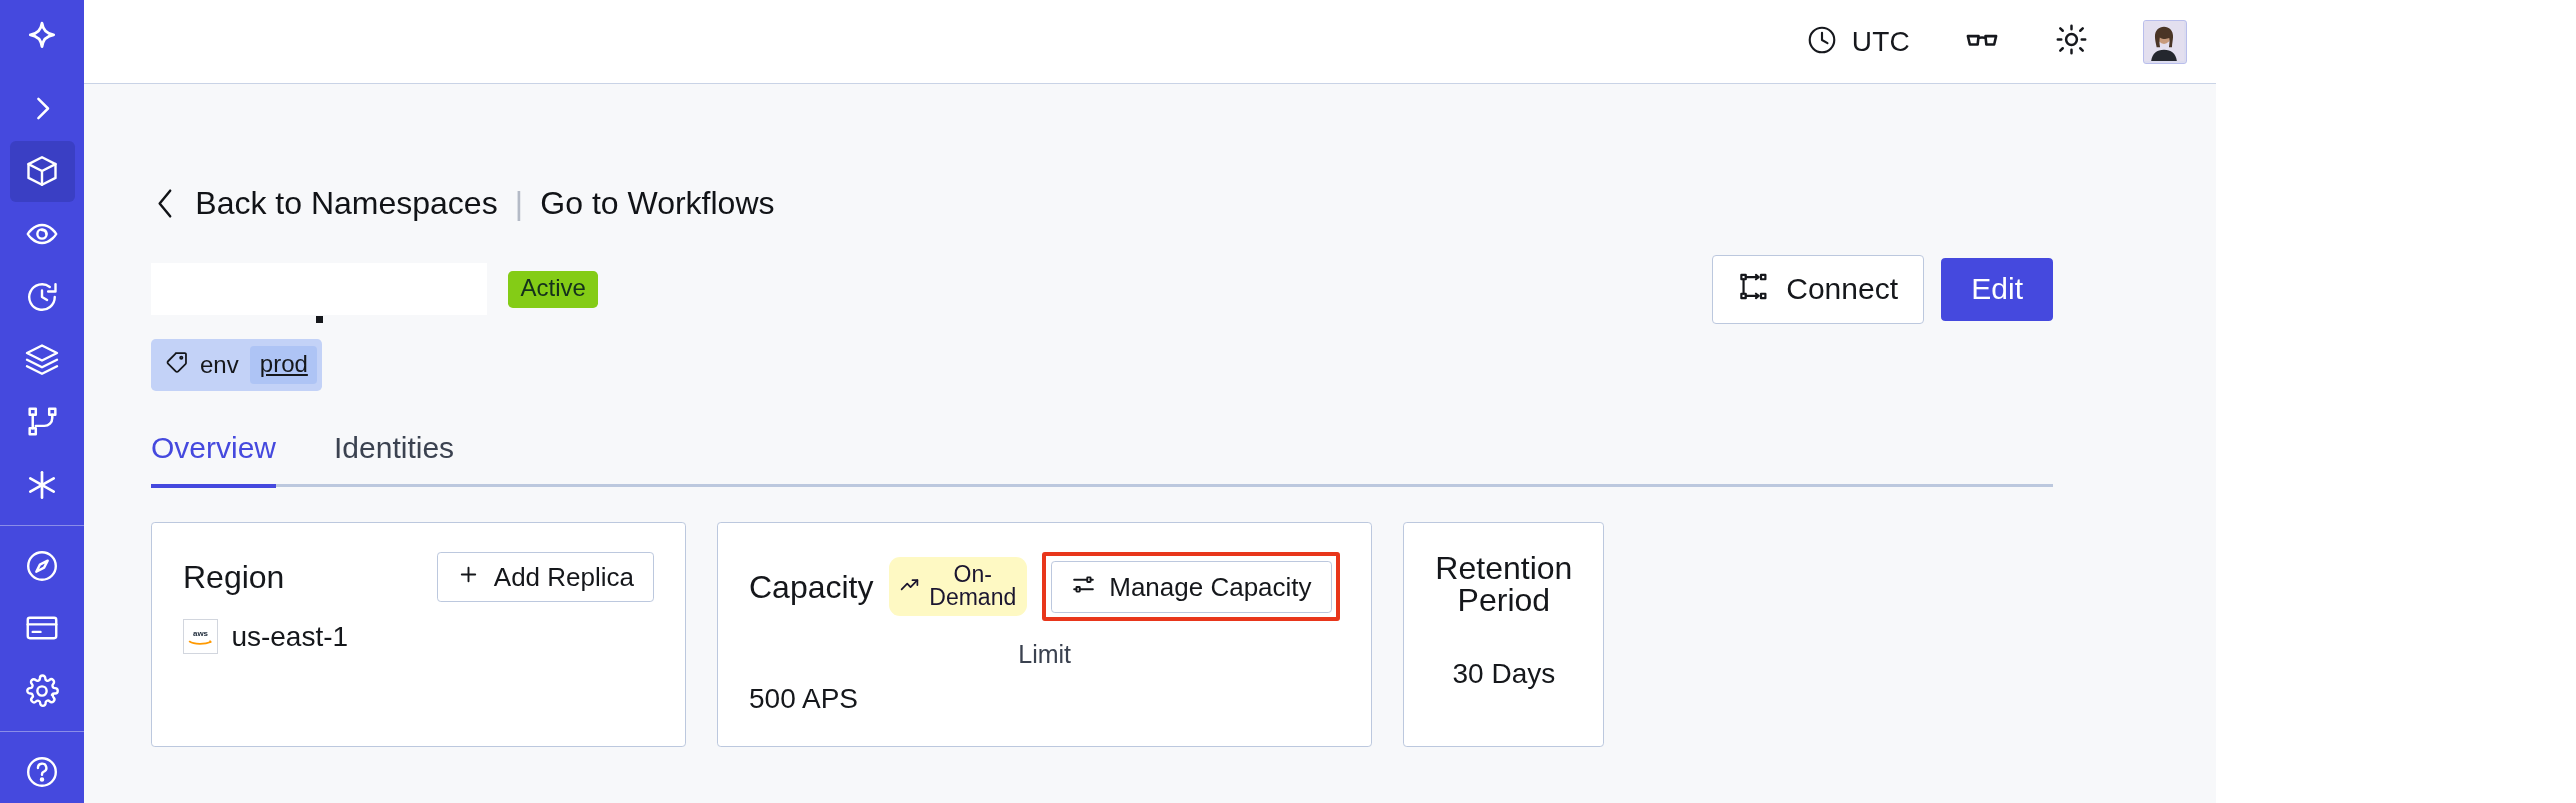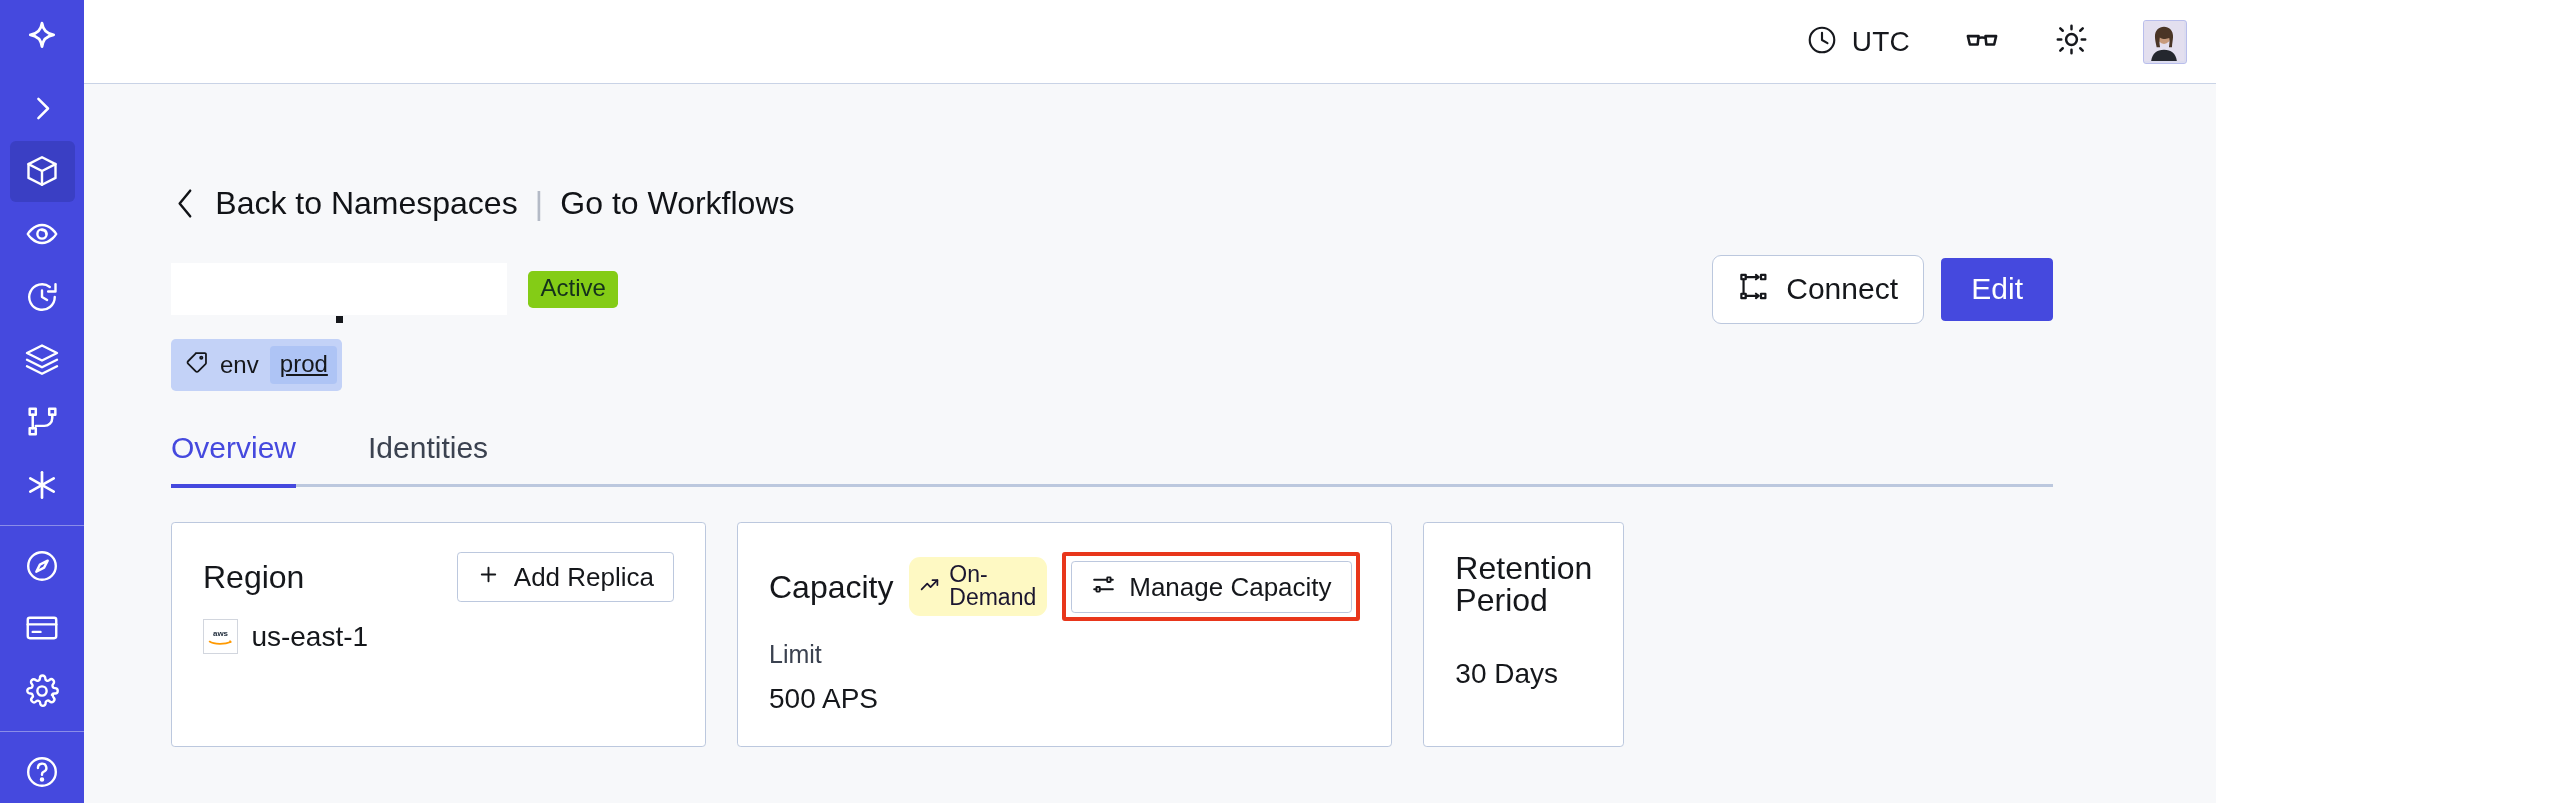--- a/index.html
+++ b/index.html
@@ -3,21 +3,21 @@
 <meta charset="utf-8">
 <style>
   * { box-sizing: border-box; margin: 0; padding: 0; }
   html, body {
     width: 2576px; height: 804px;
     overflow: hidden;
     background: #ffffff;
     font-family: "Liberation Sans", sans-serif;
     -webkit-font-smoothing: antialiased;
   }
-  .app { display: flex; width: 2216px; height: 804px; }
+  .app { display: flex; width: 2216px; height: 804px; text-align: center; }
 
   
   .sidebar {
     width: 84px; flex: 0 0 84px;
     background: #4549DE;
     display: flex; flex-direction: column; align-items: center;
     overflow: hidden;
   }
   .sb-logo {
     height: 84px; width: 84px;
@@ -56,21 +56,21 @@
     display:block;
   }
   .avatar svg { display:block; }
 
   
   .content {
     flex: 1; background: #F7F8FA;
     padding: 0 29px 0 0;
     overflow: hidden;
   }
-  .inner { padding: 0 134px 0 87px; }
+  .inner { padding: 0 134px 0 67px; }
 
   .breadcrumb {
     display: flex; align-items: center; gap: 15.3px;
     padding-top: 101px;
   }
   .bc-chevron { display:flex; align-items:center; cursor: pointer; }
   .bc-text { font-size: 32px; color: #111317; cursor: pointer; white-space: nowrap; }
   .bc-sep { font-size: 32px; color: #B4BAC6; padding: 0 1.9px; }
 
   .title-row {
@@ -91,21 +91,21 @@
     background: #84cc16; color: #14301C;
     font-size: 24px; padding: 5.8px 12.5px 7.7px; border-radius: 4.8px;
     line-height: 1;
   }
   .title-actions { display: flex; align-items: center; gap: 17.3px; }
   .btn {
     display: inline-flex; align-items: center; justify-content: center;
     gap: 17.3px; cursor: pointer; line-height: 1; white-space: nowrap;
   }
   .btn-outline {
-    background: #ffffff; border: 1.9px solid #BCC8DE; border-radius: 9px;
+    background: #ffffff; border: 1.9px solid #BCC8DE; border-radius: 4px;
     font-size: 30px; color: #15171B; padding: 15.3px 25px;
   }
   .btn-primary {
     background: #4549DE; border: 1.9px solid #4549DE; border-radius: 3.8px;
     font-size: 30px; color: #ffffff; padding: 15.3px 29px;
   }
 
   .tags { margin-top: 15.3px; display:flex; }
   .tag {
     display: inline-flex; align-items: center; gap: 11.5px;
@@ -113,21 +113,21 @@
     padding: 6.7px 4.8px 6.7px 12.5px;
   }
   .tag-key { font-size: 24px; color: #15171B; }
   .tag-val {
     font-size: 24px; color: #15171B; background: #AEC4F5;
     padding: 4.8px 9.6px 5.8px; border-radius: 3.8px; text-decoration: underline;
   }
 
   .tabs {
     margin-top: 40px;
-    display: flex; align-items: flex-end; gap: 18px;
+    display: flex; align-items: flex-end; gap: 4px;
     border-bottom: 3.8px solid #BCC8DE;
     position: relative;
   }
   .tab {
     font-size: 30px; color: #3B4250; padding: 0 25px 19px;
     cursor: pointer; position: relative;
   }
   .tab:first-child { padding-left: 0; padding-right: 29px; }
   .tab.active { color: #4549DE; }
   .tab.active::after {

